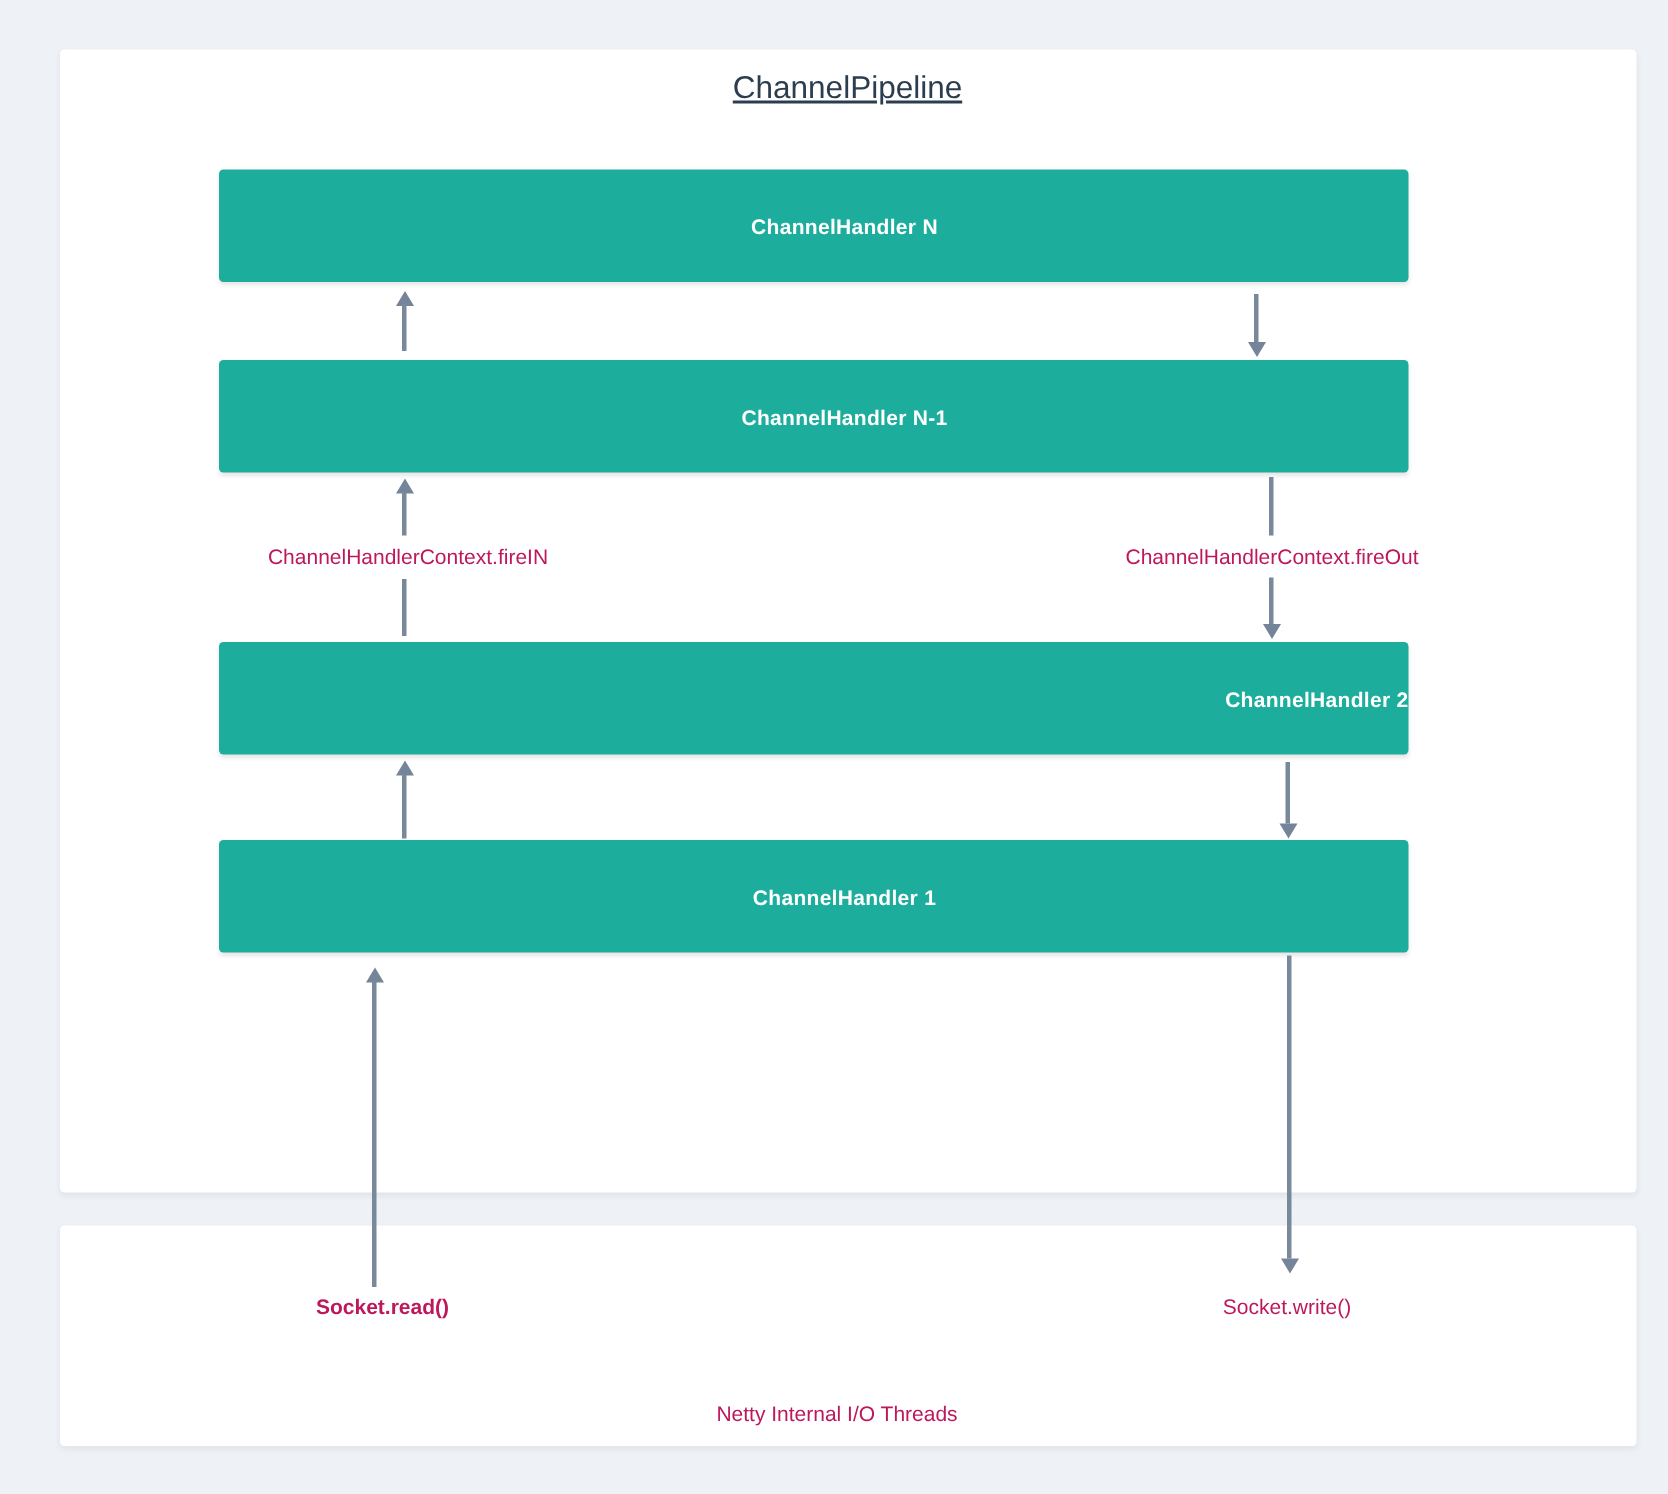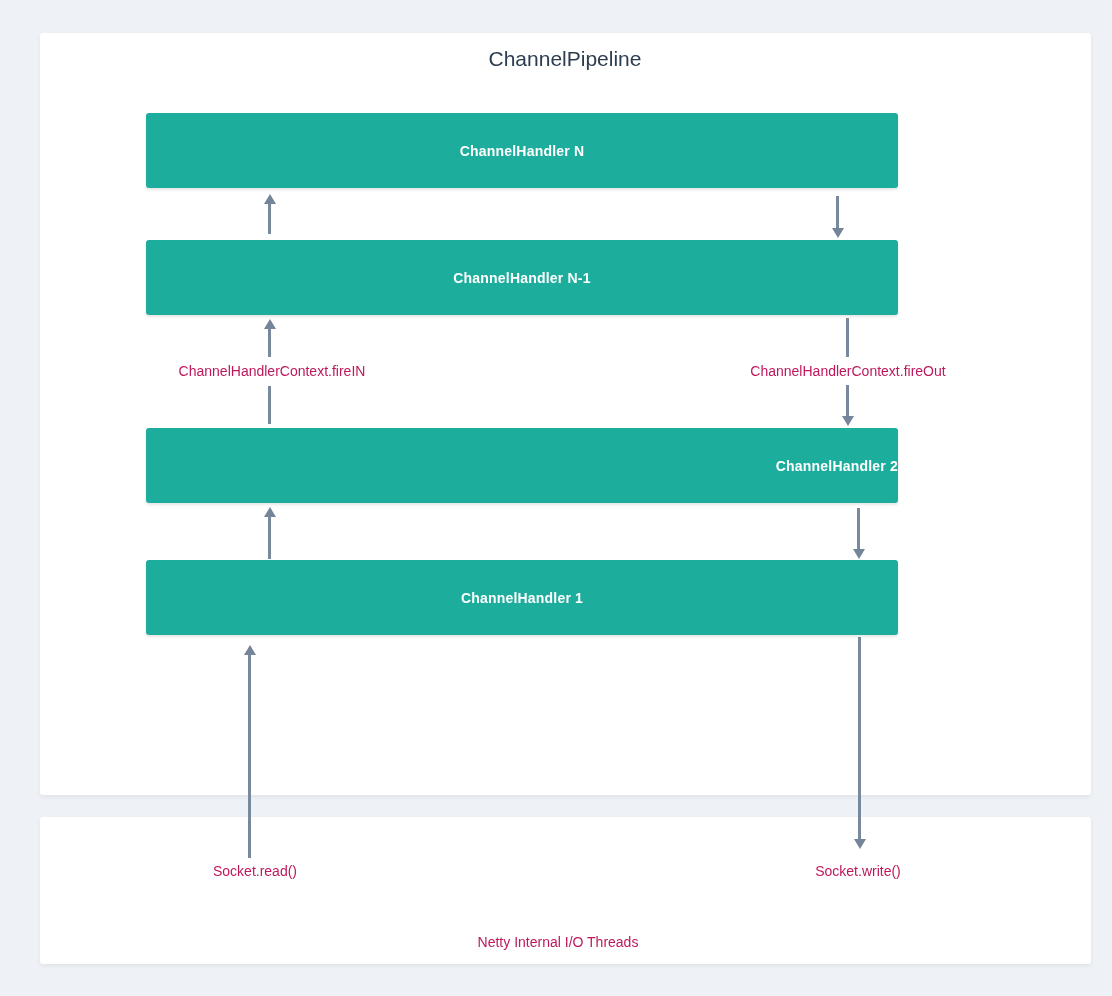--- a/index.html
+++ b/index.html
@@ -29,33 +29,35 @@
   .diagram-title {
     position: absolute;
     left: 565px;
     top: 59px;
     transform: translate(-50%, -50%);
     margin: 0;
     font-size: 21px;
     font-weight: normal;
     color: #2c3d4f;
     white-space: nowrap;
+    text-decoration: underline;
   }
 
   .handler {
     position: absolute;
     left: 146px;
     width: 752px;
     height: 75px;
     background: #1cad9c;
     border-radius: 3px;
     box-shadow: 0 2px 3px rgba(0,0,0,0.10);
     display: flex;
     align-items: center;
     justify-content: center;
+    padding-left: 41px;
   }
   .handler .handler-label {
     color: #ffffff;
     font-weight: bold;
     font-size: 14px;
     letter-spacing: 0.2px;
     white-space: nowrap;
   }
   .handler-n   { top: 113px; }
   .handler-n1  { top: 240px; }
@@ -145,17 +147,17 @@
     <span class="head down" style="left:853px; top:549px;"></span>
   </div>
 
   <div>
     <span class="vline" style="left:858px; top:637px; height:202px;"></span>
     <span class="head down" style="left:854px; top:839px;"></span>
   </div>
 
   <span class="diagram-label" style="left:272px; top:371px;">ChannelHandlerContext.fireIN</span>
   <span class="diagram-label" style="left:848px; top:371px;">ChannelHandlerContext.fireOut</span>
-  <span class="diagram-label" style="left:255px; top:871px;">Socket.read()</span>
+  <span class="diagram-label" style="left:255px; top:871px;font-weight:bold;">Socket.read()</span>
   <span class="diagram-label" style="left:858px; top:871px;">Socket.write()</span>
   <span class="diagram-label" style="left:558px; top:942px;">Netty Internal I/O Threads</span>
 
 </div>
 
 </body></html>

